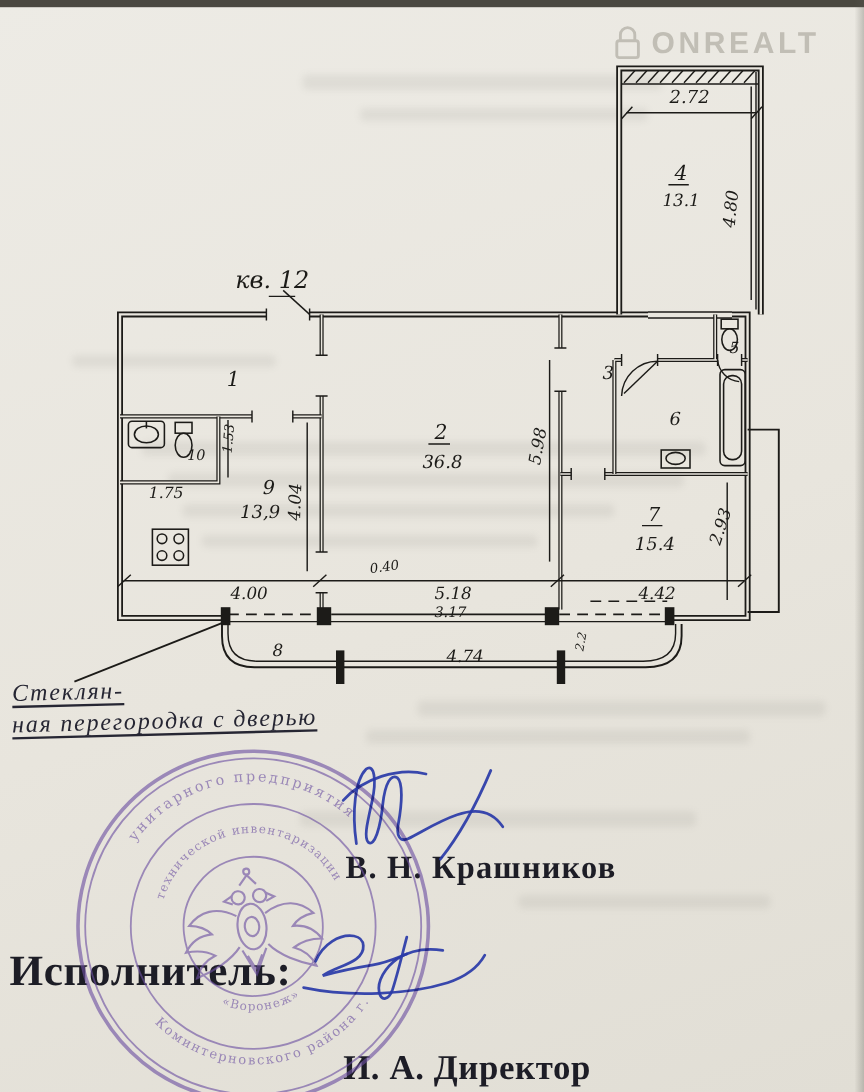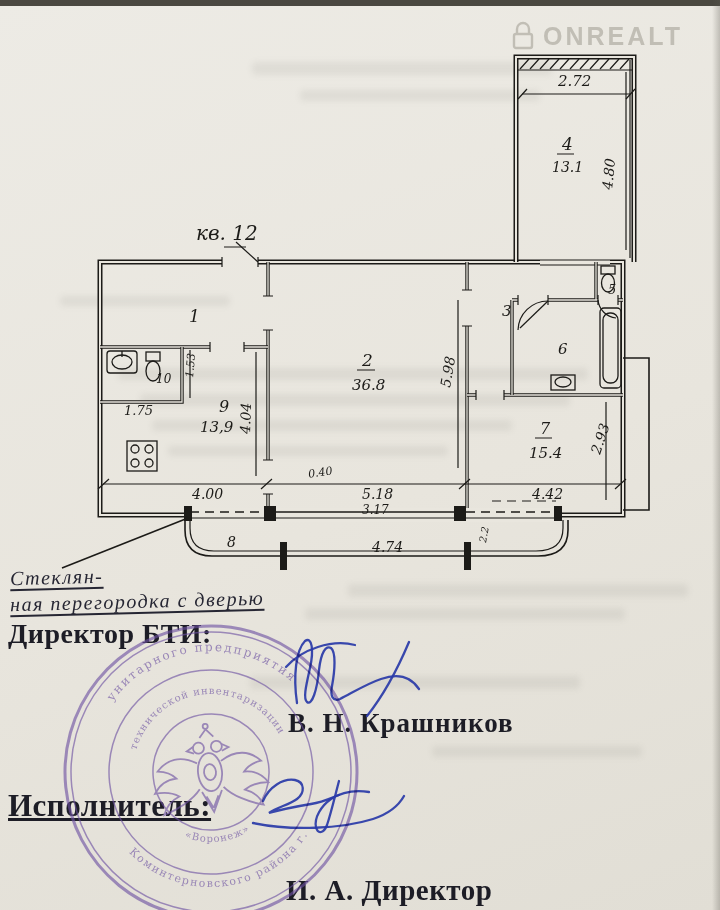--- a/index.html
+++ b/index.html
@@ -14,21 +14,21 @@
   .watermark{position:absolute;left:510px;top:20px;display:flex;align-items:center;gap:7px;z-index:2;}
   .watermark .brand{font-family:"Liberation Sans",sans-serif;font-weight:bold;font-size:25px;
         letter-spacing:3px;color:#c1beb5;}
   svg.layer{position:absolute;left:0;top:0;}
   #plan-svg{z-index:1;}
   #ink-svg{z-index:3;pointer-events:none;}
   .textlayer{position:absolute;z-index:2;color:#20202a;}
   .official{font-weight:bold;letter-spacing:.5px;color:#1d1d26;}
   .lbl-director{left:8px;top:618px;font-size:28px;}
   .name-director{left:288px;top:708px;font-size:27px;letter-spacing:1px;}
-  .lbl-executor{left:8px;top:788px;font-size:31px;text-decoration:underline;}
+  .lbl-executor{left:8px;top:788px;font-size:36px;}
   .name-executor{left:286px;top:874px;font-size:29px;letter-spacing:.5px;}
   .annotation{font-style:italic;color:#262633;font-size:20px;letter-spacing:1.5px;
         text-decoration:underline;text-underline-offset:4px;transform:rotate(-1.5deg);}
   .ann1{left:10px;top:566px;}
   .ann2{left:10px;top:590px;}
   .pt{font-family:"DejaVu Serif",serif;font-style:italic;fill:#1c1b18;}
   .wallO{stroke:#1c1b18;stroke-width:5;fill:none;}
   .wallI{stroke:#e9e6de;stroke-width:2;fill:none;}
   .partO{stroke:#1c1b18;stroke-width:3.4;fill:none;}
   .partI{stroke:#e9e6de;stroke-width:1.3;fill:none;}
@@ -197,21 +197,20 @@
       <text class="pt" x="600" y="455" font-size="14" transform="rotate(-72 600 455)">2.93</text>
       <text class="pt" x="372" y="552" font-size="14">4.74</text>
       <text class="pt" x="362" y="514" font-size="12">3.17</text>
       <text class="pt" x="308" y="476" font-size="11" transform="rotate(-8 320 472)">0.40</text>
       <text class="pt" x="486" y="543" font-size="10" transform="rotate(-80 486 543)">2.2</text>
     </g>
   </svg>
 
   <div class="textlayer annotation ann1">Стеклян-</div>
   <div class="textlayer annotation ann2">ная перегородка с дверью</div>
-  <div class="textlayer official lbl-director">Директор БТИ:</div>
   <div class="textlayer official name-director">В. Н. Крашников</div>
   <div class="textlayer official lbl-executor">Исполнитель:</div>
   <div class="textlayer official name-executor">И. А. Директор</div>
 
   <svg id="ink-svg" class="layer" width="720" height="910" viewBox="0 0 720 910">
 
     <g>
       <path class="sig" d="M297 703 C293 676 296 650 305 641 C312 636 314 650 310 668 C306 686 303 698 307 702 C312 706 317 690 319 670 C321 652 326 645 331 648 C336 652 335 670 332 686 C330 696 333 702 340 699 C352 693 366 684 381 679 C398 673 411 677 419 689"></path>
       <path class="sig" d="M286 667 C302 649 332 639 355 645"></path>
       <path class="sig" d="M409 642 C398 668 383 696 367 716"></path>

